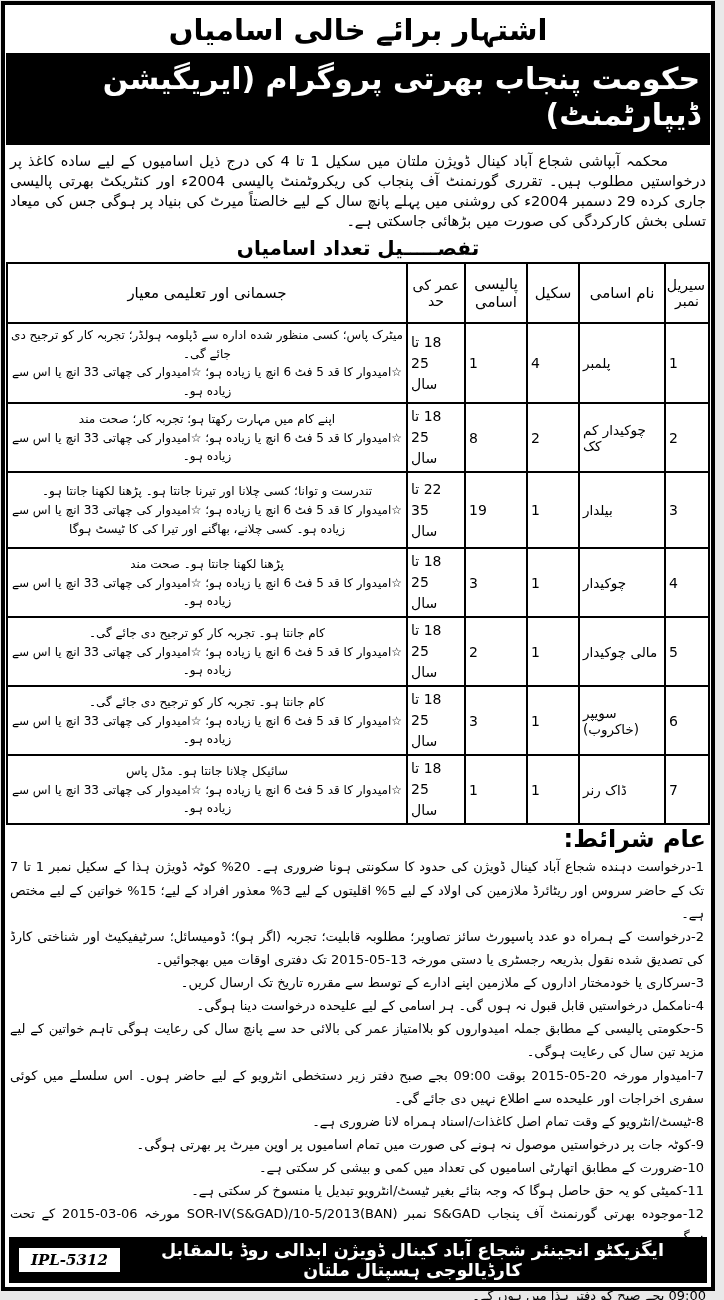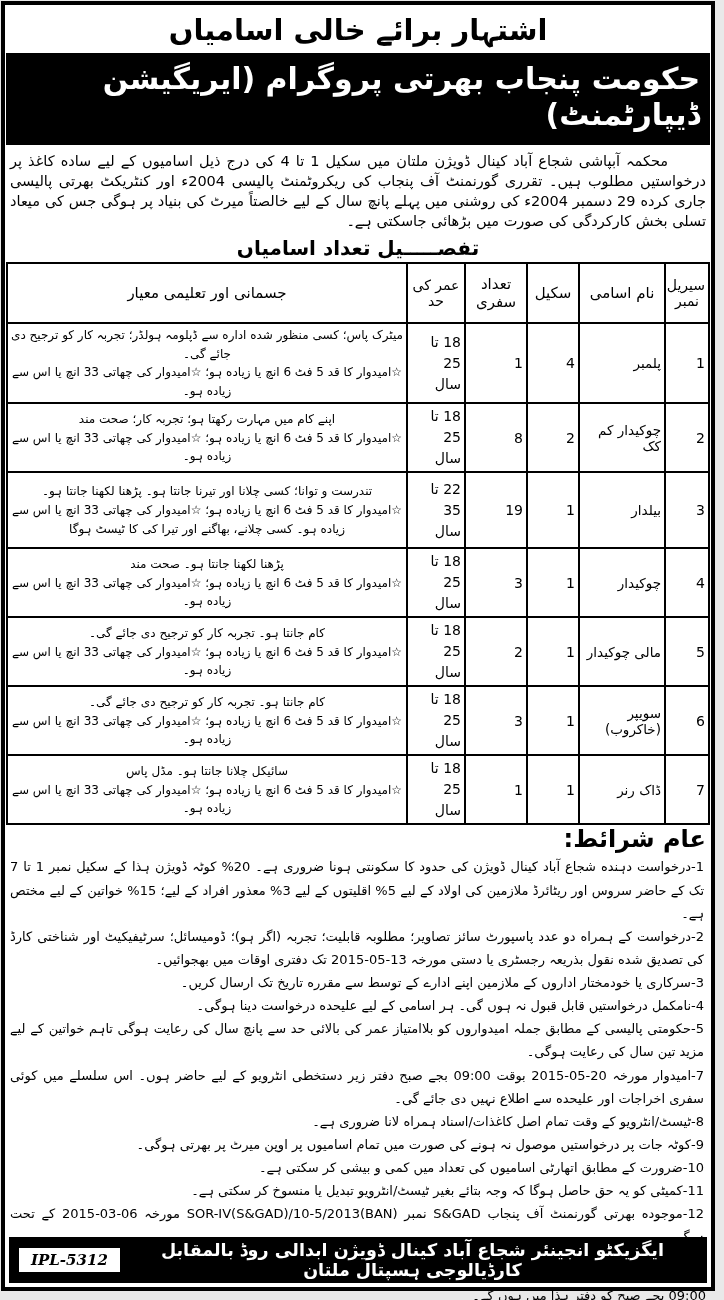--- a/index.html
+++ b/index.html
@@ -29,21 +29,21 @@
   }
   table.vacancies th,table.vacancies td{
     border:2px solid #000;vertical-align:middle;padding:2px 3px;box-sizing:border-box;
   }
   th.c-serial{width:44px;font-size:14px;font-weight:normal;}
   th.c-name{width:86px;font-size:15px;font-weight:normal;}
   th.c-scale{width:52px;font-size:15px;font-weight:normal;margin-top:16px;}
   th.c-count{width:62px;font-size:15px;font-weight:normal;}
   th.c-age{width:58px;font-size:14px;font-weight:normal;}
   th.c-criteria{font-size:15px;font-weight:normal;}
-  td.num,td.name,td.age{text-align:right;font-size:14px;}
+  td.num,td.name,td.age{text-align:left;font-size:14px;}
   td.name{font-size:13.5px;}
   td.age span{display:block;line-height:1.5;}
   td.criteria{font-size:12px;line-height:1.55;}
   .req{text-align:center;}
   .stars{text-align:center;}
   .conditions-heading{
     font-size:24px;font-weight:bold;text-align:right;padding:0 4px 0 0;
   }
   .conditions{padding:2px 6px 0 4px;}
   .cond-item{
@@ -78,21 +78,21 @@
   <div class="intro">محکمہ آبپاشی شجاع آباد کینال ڈویژن ملتان میں سکیل 1 تا 4 کی درج ذیل اسامیوں کے لیے ساده کاغذ پر درخواستیں مطلوب ہیں۔ تقرری گورنمنٹ آف پنجاب کی ریکروٹمنٹ پالیسی 2004ء اور کنٹریکٹ بھرتی پالیسی جاری کرده 29 دسمبر 2004ء کی روشنی میں پہلے پانچ سال کے لیے خالصتاً میرٹ کی بنیاد پر ہوگی جس کی میعاد تسلی بخش کارکردگی کی صورت میں بڑھائی جاسکتی ہے۔</div>
 
   <div class="table-heading">تفصـــــیل تعداد اسامیاں</div>
 
   <table class="vacancies">
     <tbody>
         <tr style="height:60px;">
       <th class="c-serial">سیریل نمبر</th>
       <th class="c-name">نام اسامی</th>
       <th class="c-scale">سکیل</th>
-      <th class="c-count">تعداد سفری</th>
+      <th class="c-count">پالیسی اسامی</th>
       <th class="c-age">عمر کی حد</th>
       <th class="c-criteria">جسمانی اور تعلیمی معیار</th>
     </tr>
 
     <tr style="height:62px;">
       <td class="num">1</td>
       <td class="name">پلمبر</td>
       <td class="num">4</td>
       <td class="num">1</td>
       <td class="age">

